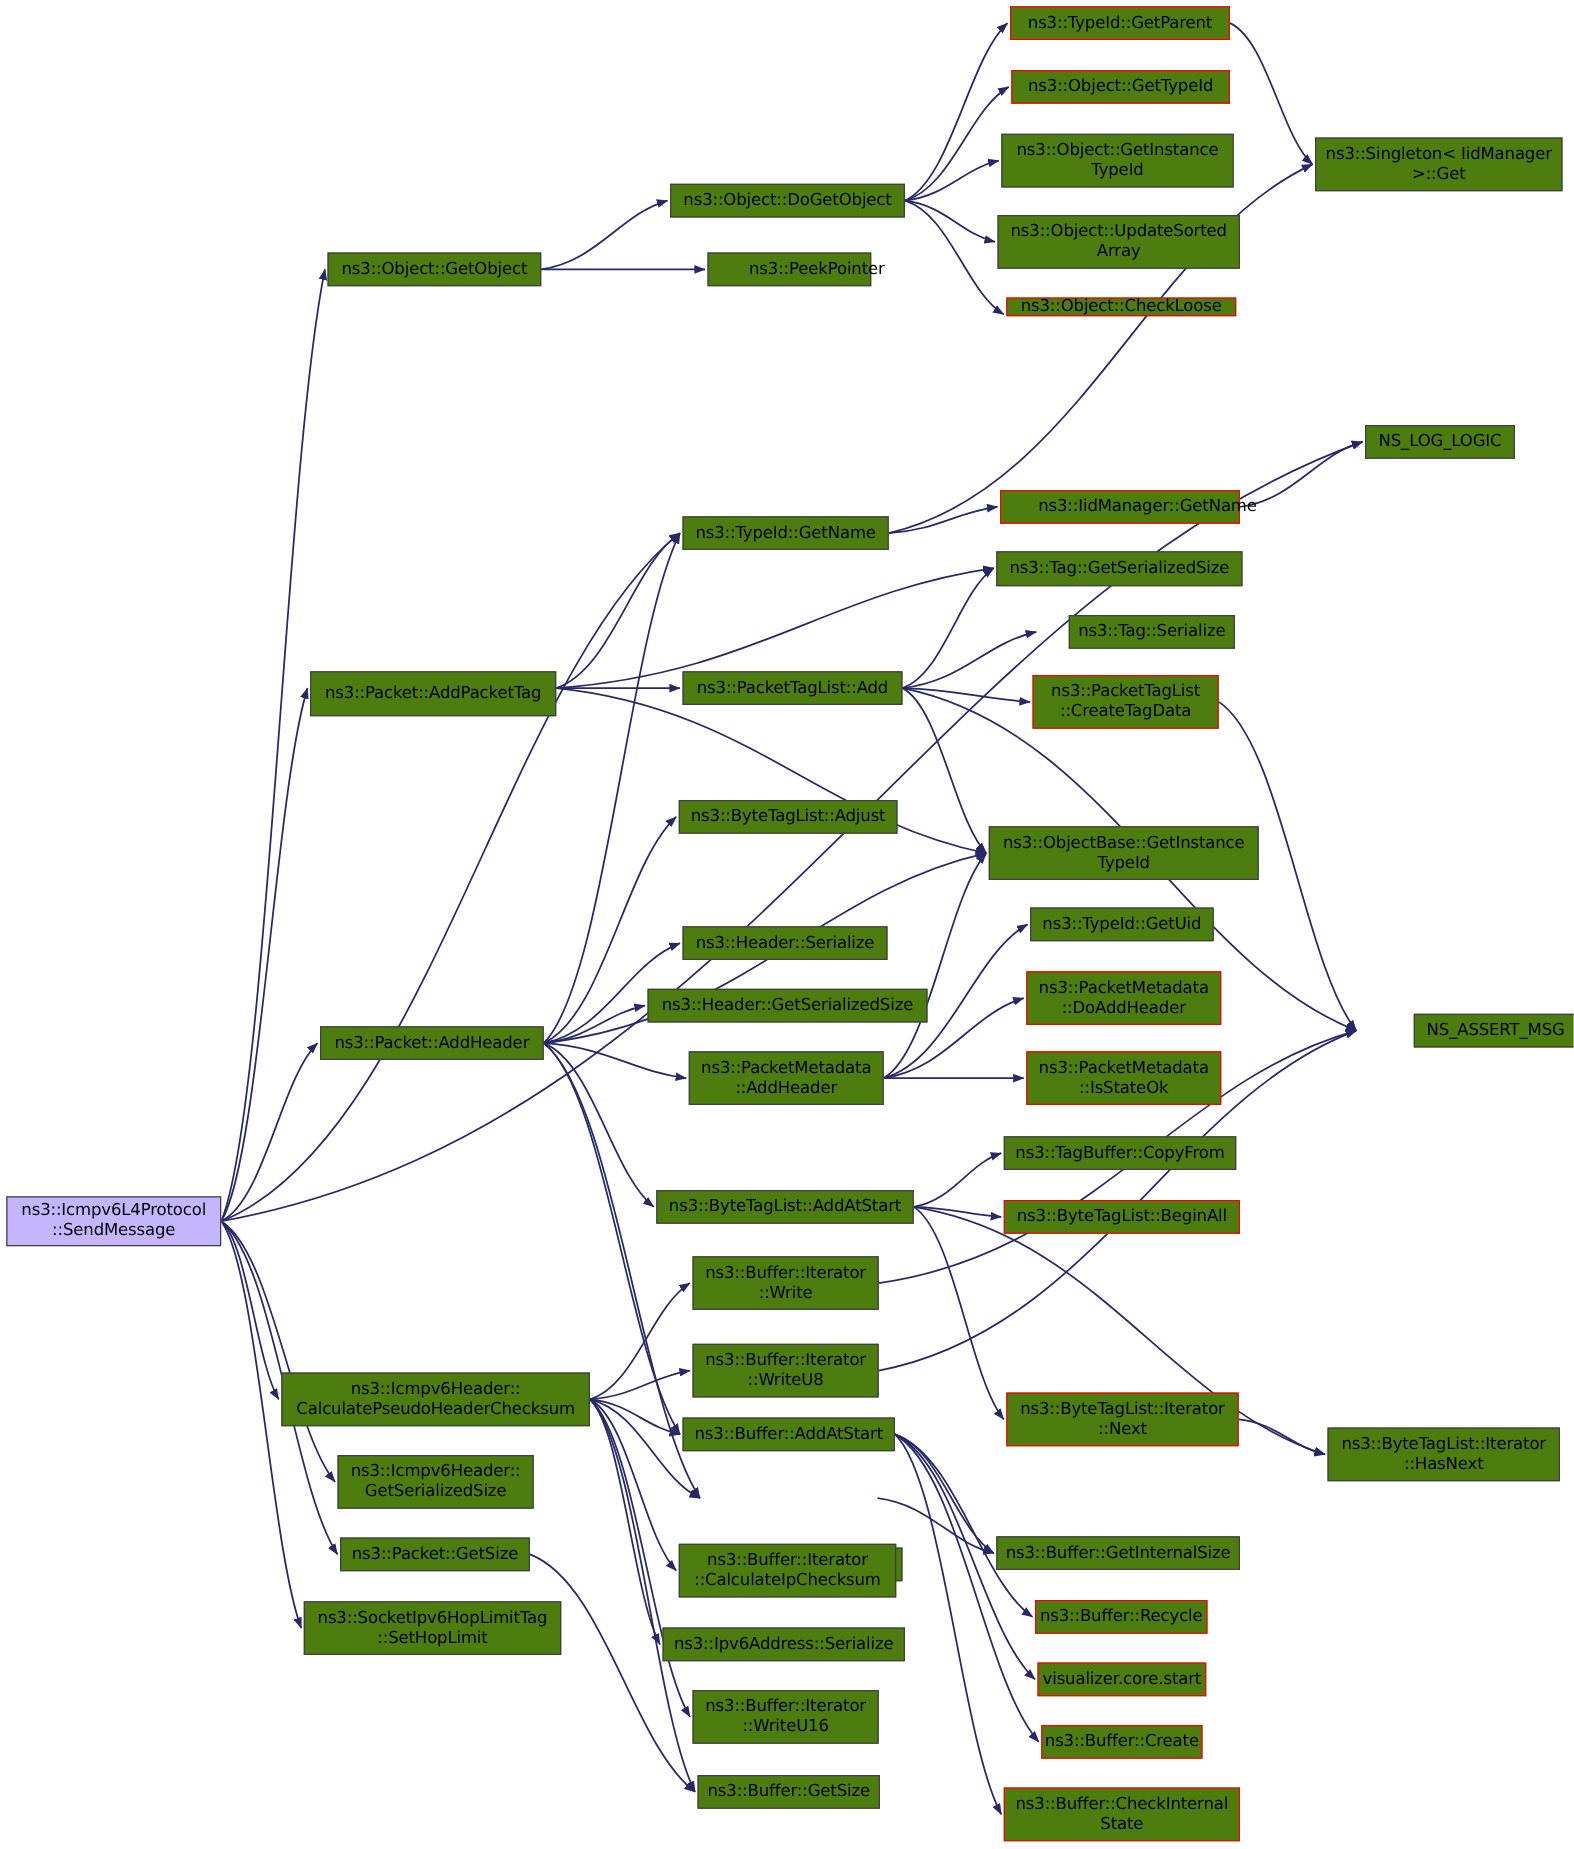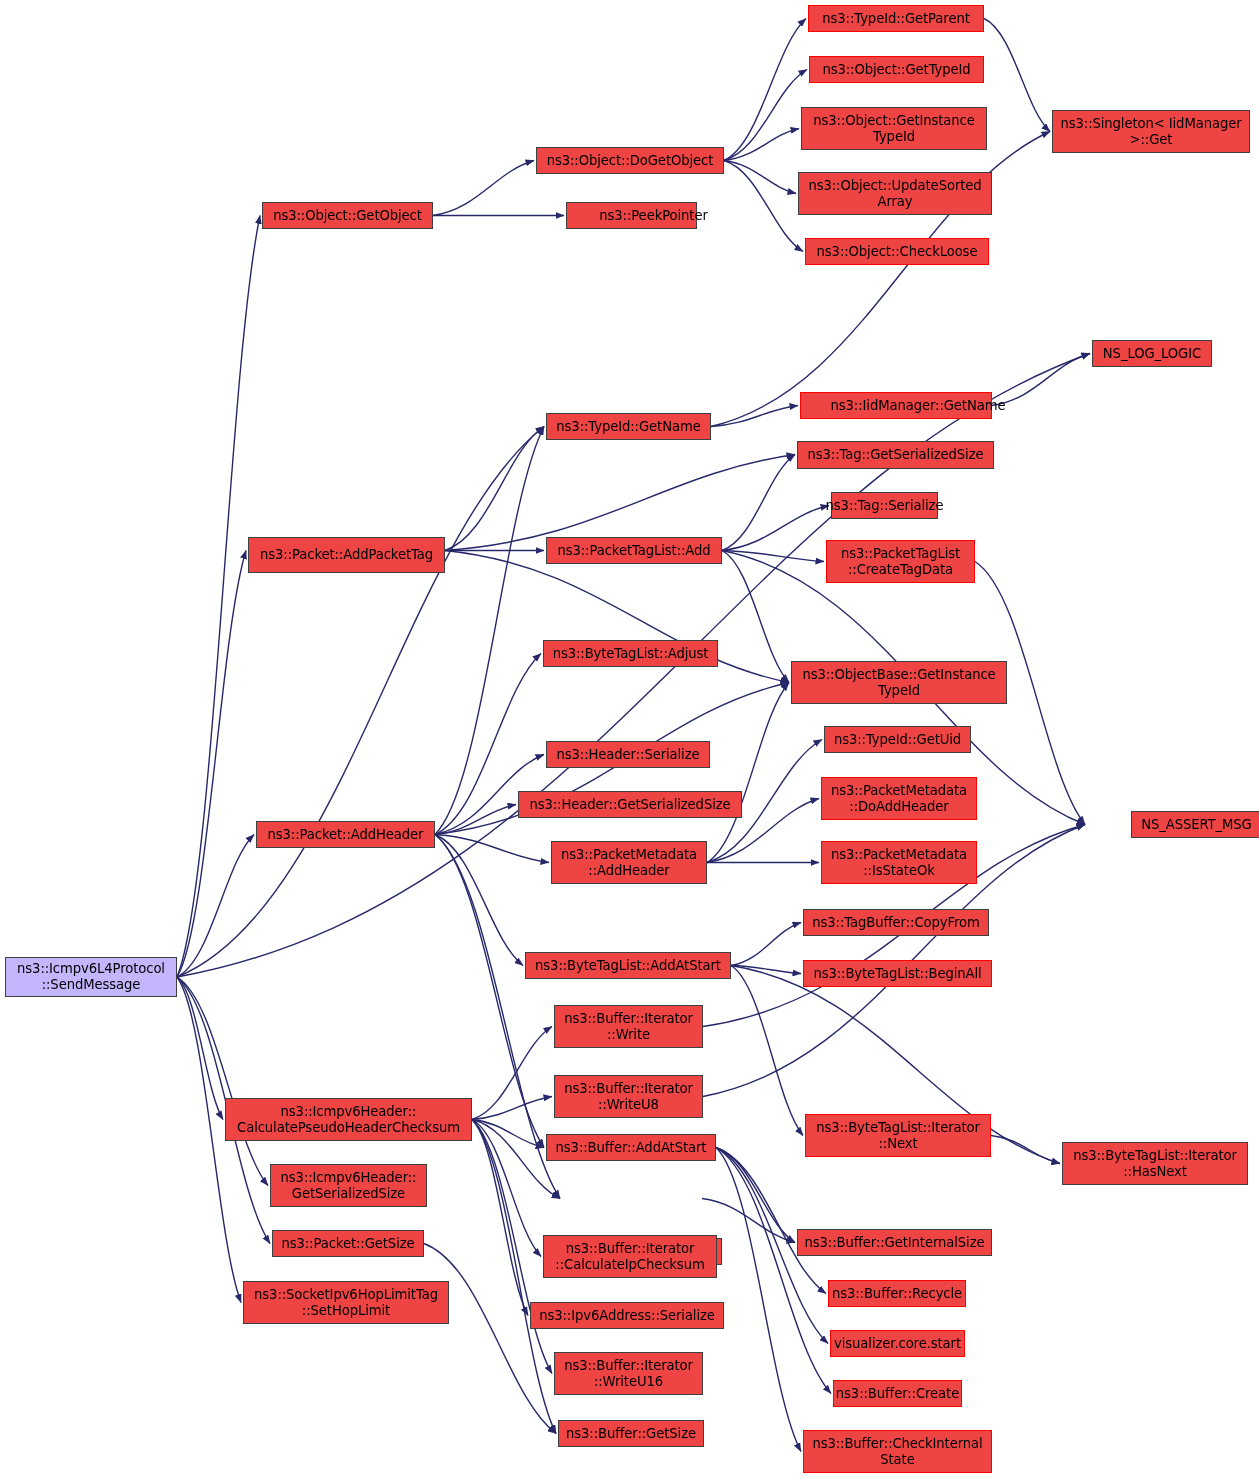--- a/index.html
+++ b/index.html
@@ -1,20 +1,20 @@
 <!DOCTYPE html>
 <html><head>
 <meta charset="utf-8">
 <style>
   html,body{margin:0;padding:0;background:#ffffff;}
   #canvas{position:relative;width:1259px;height:1479px;background:#ffffff;
           font-family:"DejaVu Sans","Liberation Sans",sans-serif;overflow:hidden;}
   svg#edges{position:absolute;left:0;top:0;width:1259px;height:1479px;}
   .node{position:absolute;box-sizing:border-box;display:flex;align-items:center;
-        justify-content:center;text-align:center;background:#ef4444;
+        justify-content:center;text-align:center;background:#4d7c0f;
         border:1px solid #404040;font-size:13.2px;color:#000000;line-height:1.18;
         padding:1px 4px;white-space:pre-line;letter-spacing:-0.1px;}
   .node.red{border-color:#ff0000;}
   .node.root{background:#c4b5fd;border-color:#404040;}
 </style>
 </head>
 <body>
 
 <div id="canvas">
   <svg id="edges">
@@ -96,28 +96,28 @@
 ::SendMessage</div>
       <div class="node" style="left: 262px; top: 202px; width: 171px; height: 27px;">ns3::Object::GetObject</div>
       <div class="node" style="left: 536px; top: 147px; width: 188px; height: 27px;">ns3::Object::DoGetObject</div>
       <div class="node" style="left: 566px; top: 202px; width: 131px; height: 27px; padding-left: 48px;">ns3::PeekPointer</div>
       <div class="node red" style="left: 808px; top: 5px; width: 176px; height: 27px;">ns3::TypeId::GetParent</div>
       <div class="node red" style="left: 809px; top: 56px; width: 175px; height: 27px;">ns3::Object::GetTypeId</div>
       <div class="node" style="left: 801px; top: 107px; width: 186px; height: 43px;">ns3::Object::GetInstance
 TypeId</div>
       <div class="node" style="left: 798px; top: 172px; width: 194px; height: 43px;">ns3::Object::UpdateSorted
 Array</div>
-      <div class="node red" style="left: 805px; top: 238px; width: 184px; height: 27px;">ns3::Object::CheckLoose</div>
+      <div class="node red" style="left: 805px; top: 238px; width: 184px; height: 15px;">ns3::Object::CheckLoose</div>
       <div class="node" style="left: 1052px; top: 110px; width: 198px; height: 43px;">ns3::Singleton&lt; IidManager
 &gt;::Get</div>
       <div class="node" style="left: 1092px; top: 340px; width: 120px; height: 27px;">NS_LOG_LOGIC</div>
       <div class="node" style="left: 546px; top: 413px; width: 165px; height: 27px;">ns3::TypeId::GetName</div>
       <div class="node red" style="left: 800px; top: 392px; width: 192px; height: 27px; padding-left: 48px;">ns3::IidManager::GetName</div>
       <div class="node" style="left: 797px; top: 441px; width: 197px; height: 28px;">ns3::Tag::GetSerializedSize</div>
-      <div class="node" style="left: 831px; top: 492px; width: 107px; height: 27px;">ns3::Tag::Serialize</div>
+      <div class="node" style="left: 855px; top: 492px; width: 133px; height: 27px;">ns3::Tag::Serialize</div>
       <div class="node red" style="left: 826px; top: 540px; width: 149px; height: 43px;">ns3::PacketTagList
 ::CreateTagData</div>
       <div class="node" style="left: 248px; top: 537px; width: 197px; height: 36px;">ns3::Packet::AddPacketTag</div>
       <div class="node" style="left: 546px; top: 537px; width: 176px; height: 27px;">ns3::PacketTagList::Add</div>
       <div class="node" style="left: 543px; top: 640px; width: 175px; height: 27px;">ns3::ByteTagList::Adjust</div>
       <div class="node" style="left: 791px; top: 661px; width: 216px; height: 43px;">ns3::ObjectBase::GetInstance
 TypeId</div>
       <div class="node" style="left: 546px; top: 741px; width: 164px; height: 27px;">ns3::Header::Serialize</div>
       <div class="node" style="left: 824px; top: 726px; width: 147px; height: 27px;">ns3::TypeId::GetUid</div>
       <div class="node" style="left: 518px; top: 791px; width: 224px; height: 27px;">ns3::Header::GetSerializedSize</div>

